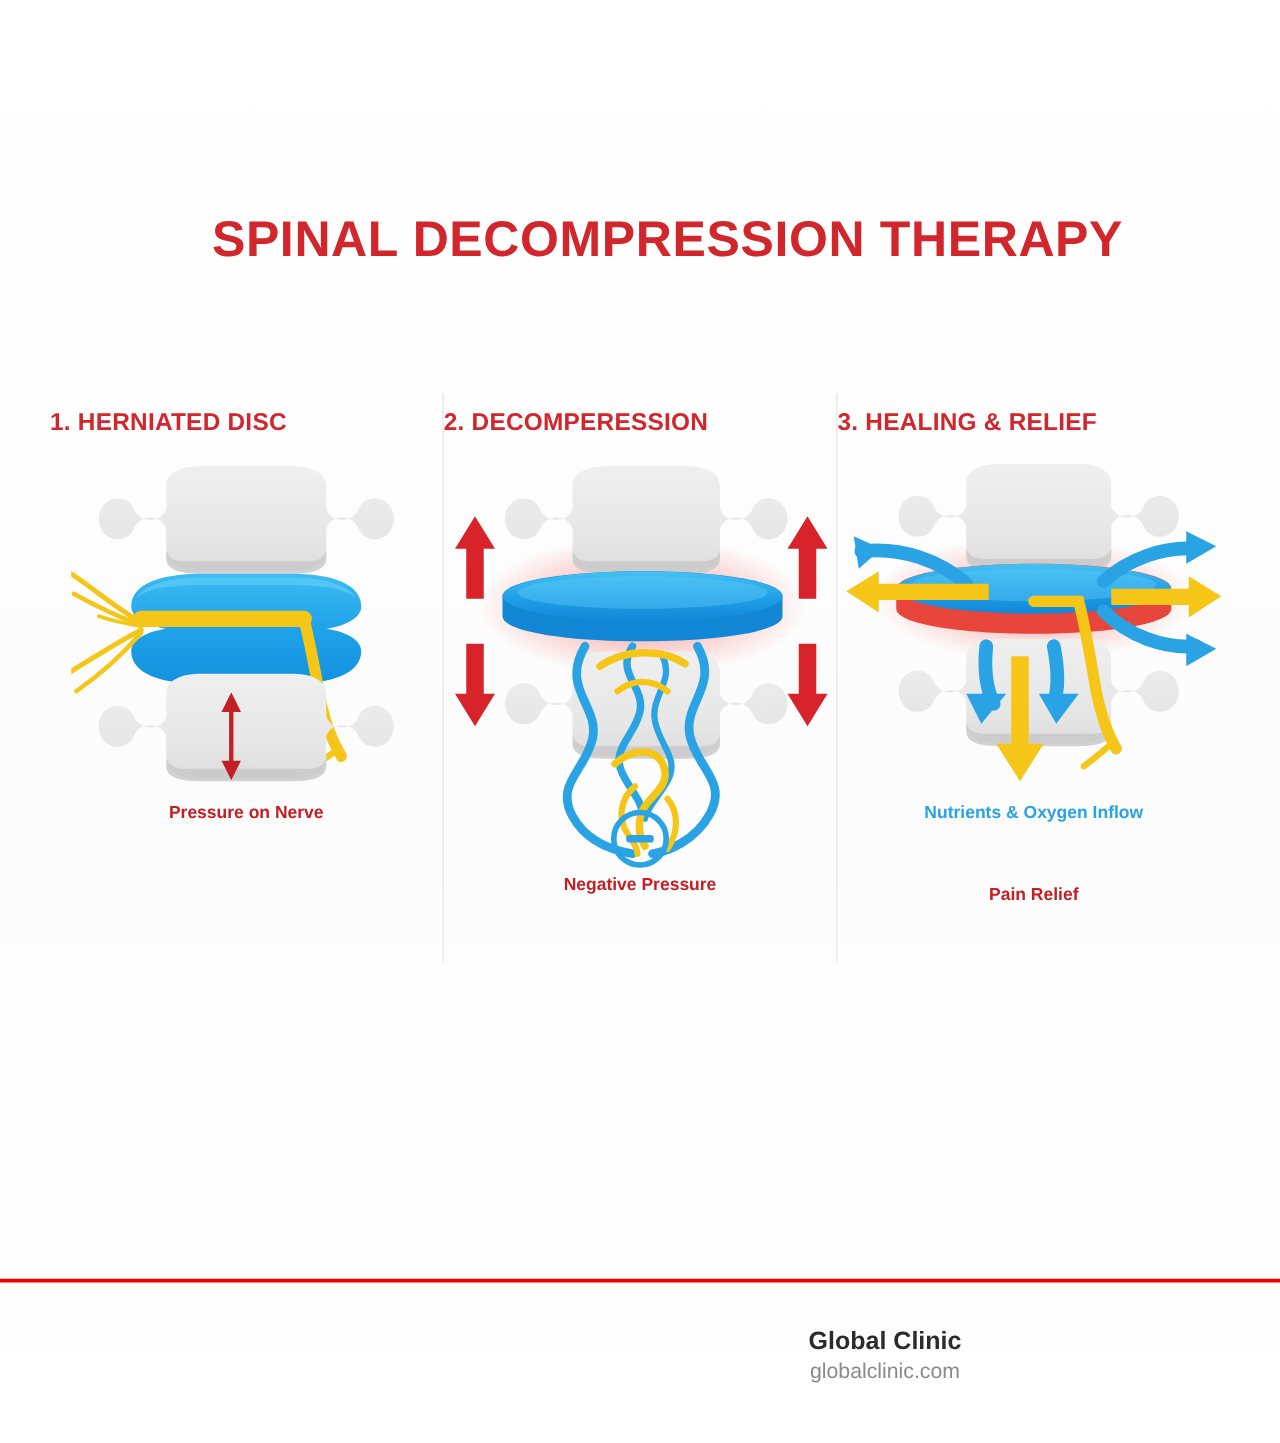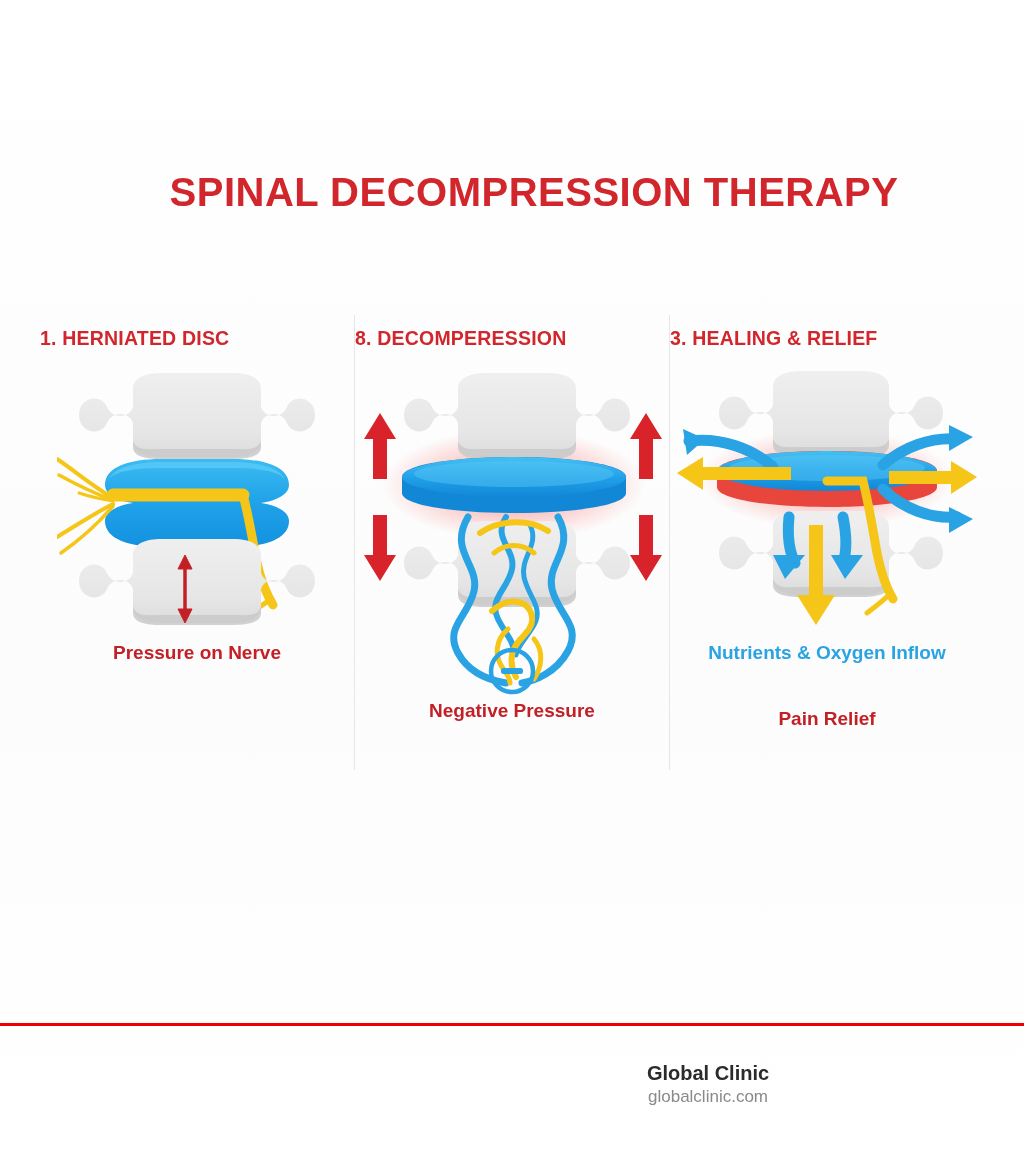--- a/index.html
+++ b/index.html
@@ -55,21 +55,21 @@
     letter-spacing: 0.2px;
   }
 
   .art { position: absolute; top: 52px; left: 0; right: 0; height: 280px; }
   .art svg { display:block; margin: 0 auto; }
 
   .caption {
     position: absolute;
     left: 0; right: 0;
     text-align: center;
-    font-size: 19px;
+    font-size: 14px;
     font-weight: bold;
     line-height: 1.45;
   }
   .cap-red  { color: #c32026; }
   .cap-blue { color: #29a3e3; }
 
   .cap-p1 { top: 324px; }
   .cap-p2 { top: 382px; }
   .cap-p3a { top: 324px; }
   .cap-p3b { top: 390px; }
@@ -174,21 +174,21 @@
             <line x1="128" y1="196" x2="128" y2="248" stroke-width="3.5"></line>
             <polygon points="128,188 121,202 135,202"></polygon>
             <polygon points="128,256 121,242 135,242"></polygon>
           </g>
         </svg>
       </div>
       <div class="caption cap-red cap-p1">Pressure on Nerve</div>
     </div>
 
     <div class="panel">
-      <div class="panel-head">8. DECOMPERESSION</div>
+      <div class="panel-head">2. DECOMPERESSION</div>
       <div class="art">
         <svg width="300" height="330" viewBox="0 0 300 330">
           <defs>
             <radialGradient id="glowR" cx="50%" cy="50%" r="50%">
               <stop offset="0%" stop-color="#f4645f" stop-opacity="0.85"></stop>
               <stop offset="55%" stop-color="#f4645f" stop-opacity="0.32"></stop>
               <stop offset="100%" stop-color="#f4645f" stop-opacity="0"></stop>
             </radialGradient>
             <linearGradient id="discG2" x1="0" y1="0" x2="0" y2="1">
               <stop offset="0%" stop-color="#44c0f3"></stop>

